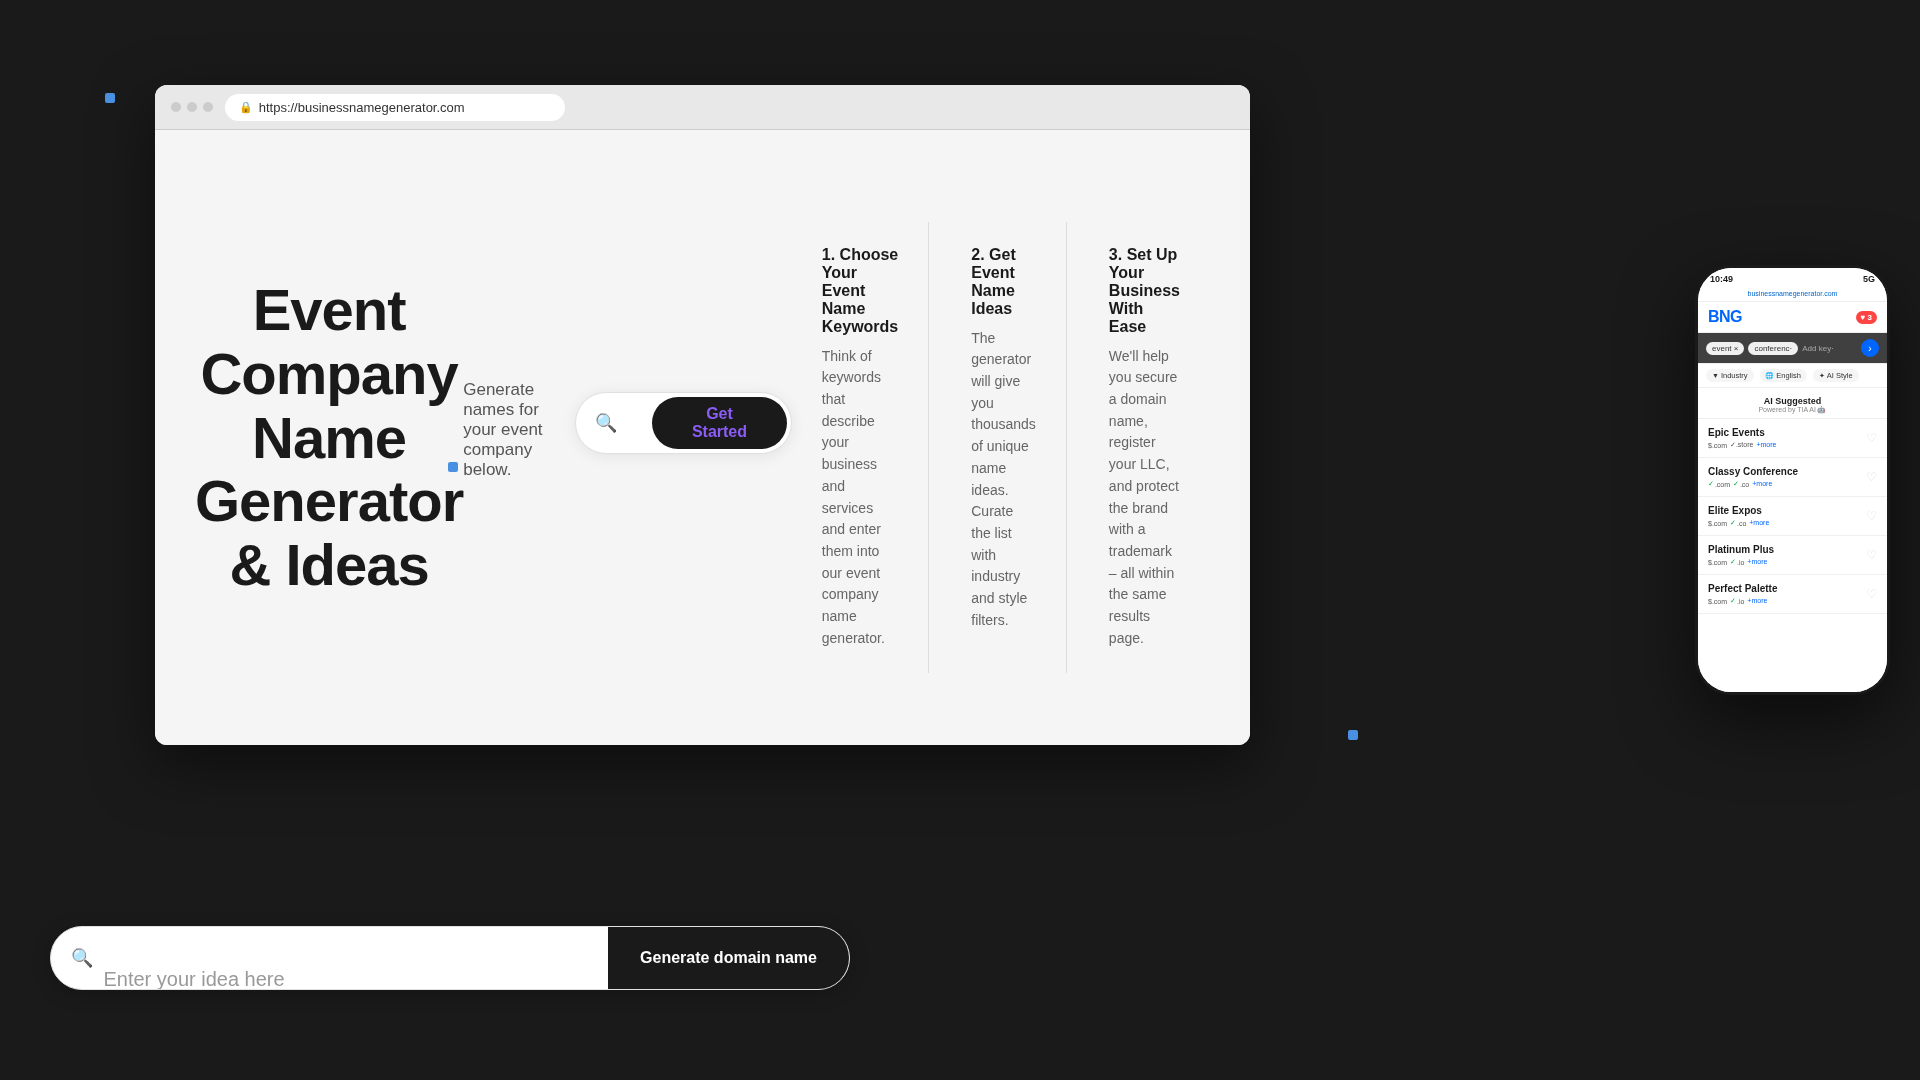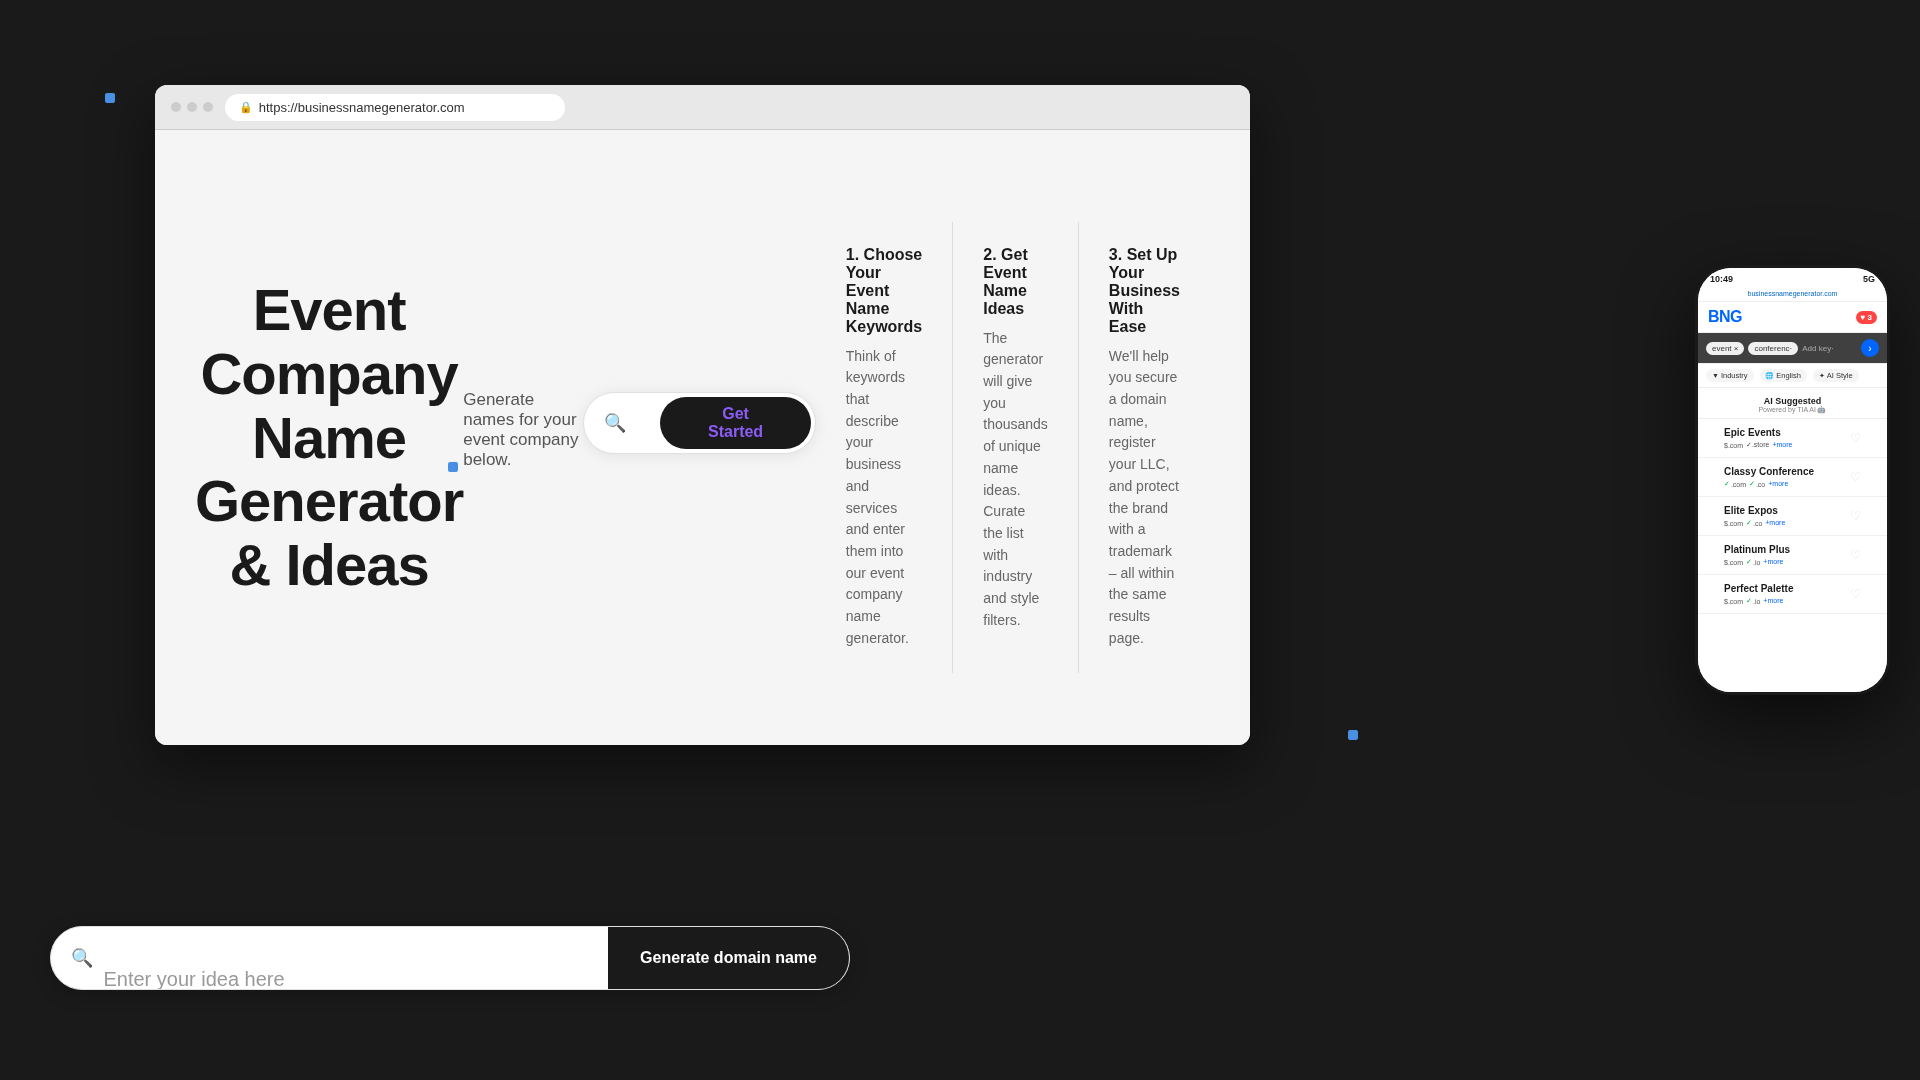--- a/index.html
+++ b/index.html
@@ -133,21 +133,21 @@
       padding: 0 36px;
       font-size: 16px;
       font-weight: 600;
       cursor: pointer;
       border-radius: 40px;
       margin: 4px;
     }
 
     .steps-container {
       display: flex;
-      gap: 0;
+      gap: 12px;
       width: 100%;
       max-width: 1000px;
     }
 
     .step {
       flex: 1;
       padding: 24px 30px;
       border-right: 1px solid #ddd;
     }
 
@@ -372,21 +372,21 @@
       border-bottom: 1px solid #eee;
     }
 
     .ai-powered {
       font-size: 7px;
       color: #888;
       font-weight: 400;
     }
 
     .result-item {
-      padding: 8px 26px;
+      padding: 8px 10px;
       border-bottom: 1px solid #f0f0f0;
       display: flex;
       align-items: center;
       justify-content: space-between;
     }
 
     .result-name {
       font-size: 10px;
       font-weight: 700;
       color: #1a1a1a;

